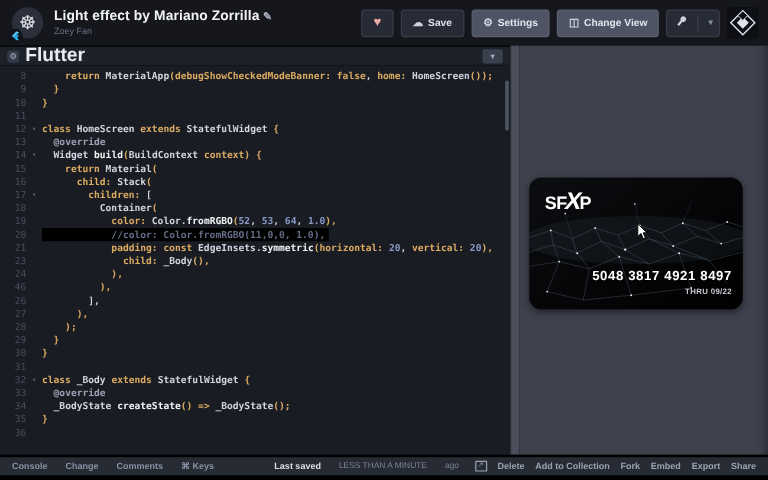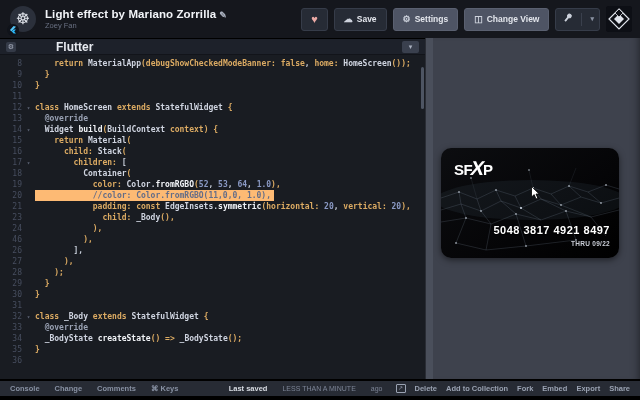--- a/index.html
+++ b/index.html
@@ -32,31 +32,31 @@
   .avatar { width:26px; height:26px; border-radius:3px; background:#0d0f15; overflow:hidden; }
 
   
   .main { position:absolute; top:38px; left:0; width:640px; height:341px; display:flex; }
 
   .editor { position:relative; width:425px; height:100%; background:#191c22; border-top:1px solid #000; }
   .editor-header { height:16px; background:#1d212a; display:flex; align-items:center; padding:0 6px;
     border-bottom:1px solid #12141a; }
   .eh-icon { width:10px; height:10px; border-radius:2px; background:#343a47; color:#aab1c0;
     font-size:7px; display:flex; align-items:center; justify-content:center; margin-right:5px; }
-  .eh-title { color:#e8ebf1; font-size:12px; font-weight:bold;margin-left:35px; }
+  .eh-title { color:#e8ebf1; font-size:16px; font-weight:bold; }
   .eh-collapse { margin-left:auto; width:17px; height:12px; border-radius:2px; background:#3a404e;
     color:#aab1c0; font-size:7px; display:flex; align-items:center; justify-content:center; }
 
   .code { position:absolute; top:16px; left:0; right:0; bottom:0; overflow:hidden; padding-top:3px;
     font-family:"DejaVu Sans Mono", monospace; font-size:8px; font-weight:bold; }
   .code-line { display:flex; height:11px; line-height:11px; }
   .gutter { flex:0 0 22px; text-align:right; color:#474e5f; font-weight:normal; }
   .fold { flex:0 0 13px; text-align:center; color:#5a6172; font-size:6px; }
   .code-text { white-space:pre; }
-  .code-line.hl .code-text { background:#fdba74; padding-right:3px; }
+  .code-line.hl .code-text { background:#000000; padding-right:3px; }
   .tok-k { color:#dcab63; }
   .tok-t { color:#cfd4e0; }
   .tok-m { color:#f2f4f8; }
   .tok-n { color:#8a99c4; }
   .tok-p { color:#c6ccd8; }
   .tok-c { color:#646d88; }
   .tok-d { color:#9aa2b4; }
   .vscroll { position:absolute; right:1px; top:28px; width:3px; height:42px; background:#4e5563; border-radius:2px; }
 
   .divider { width:8px; height:100%; background:#4a4f5b; border-left:1px solid #2a2d35; }

